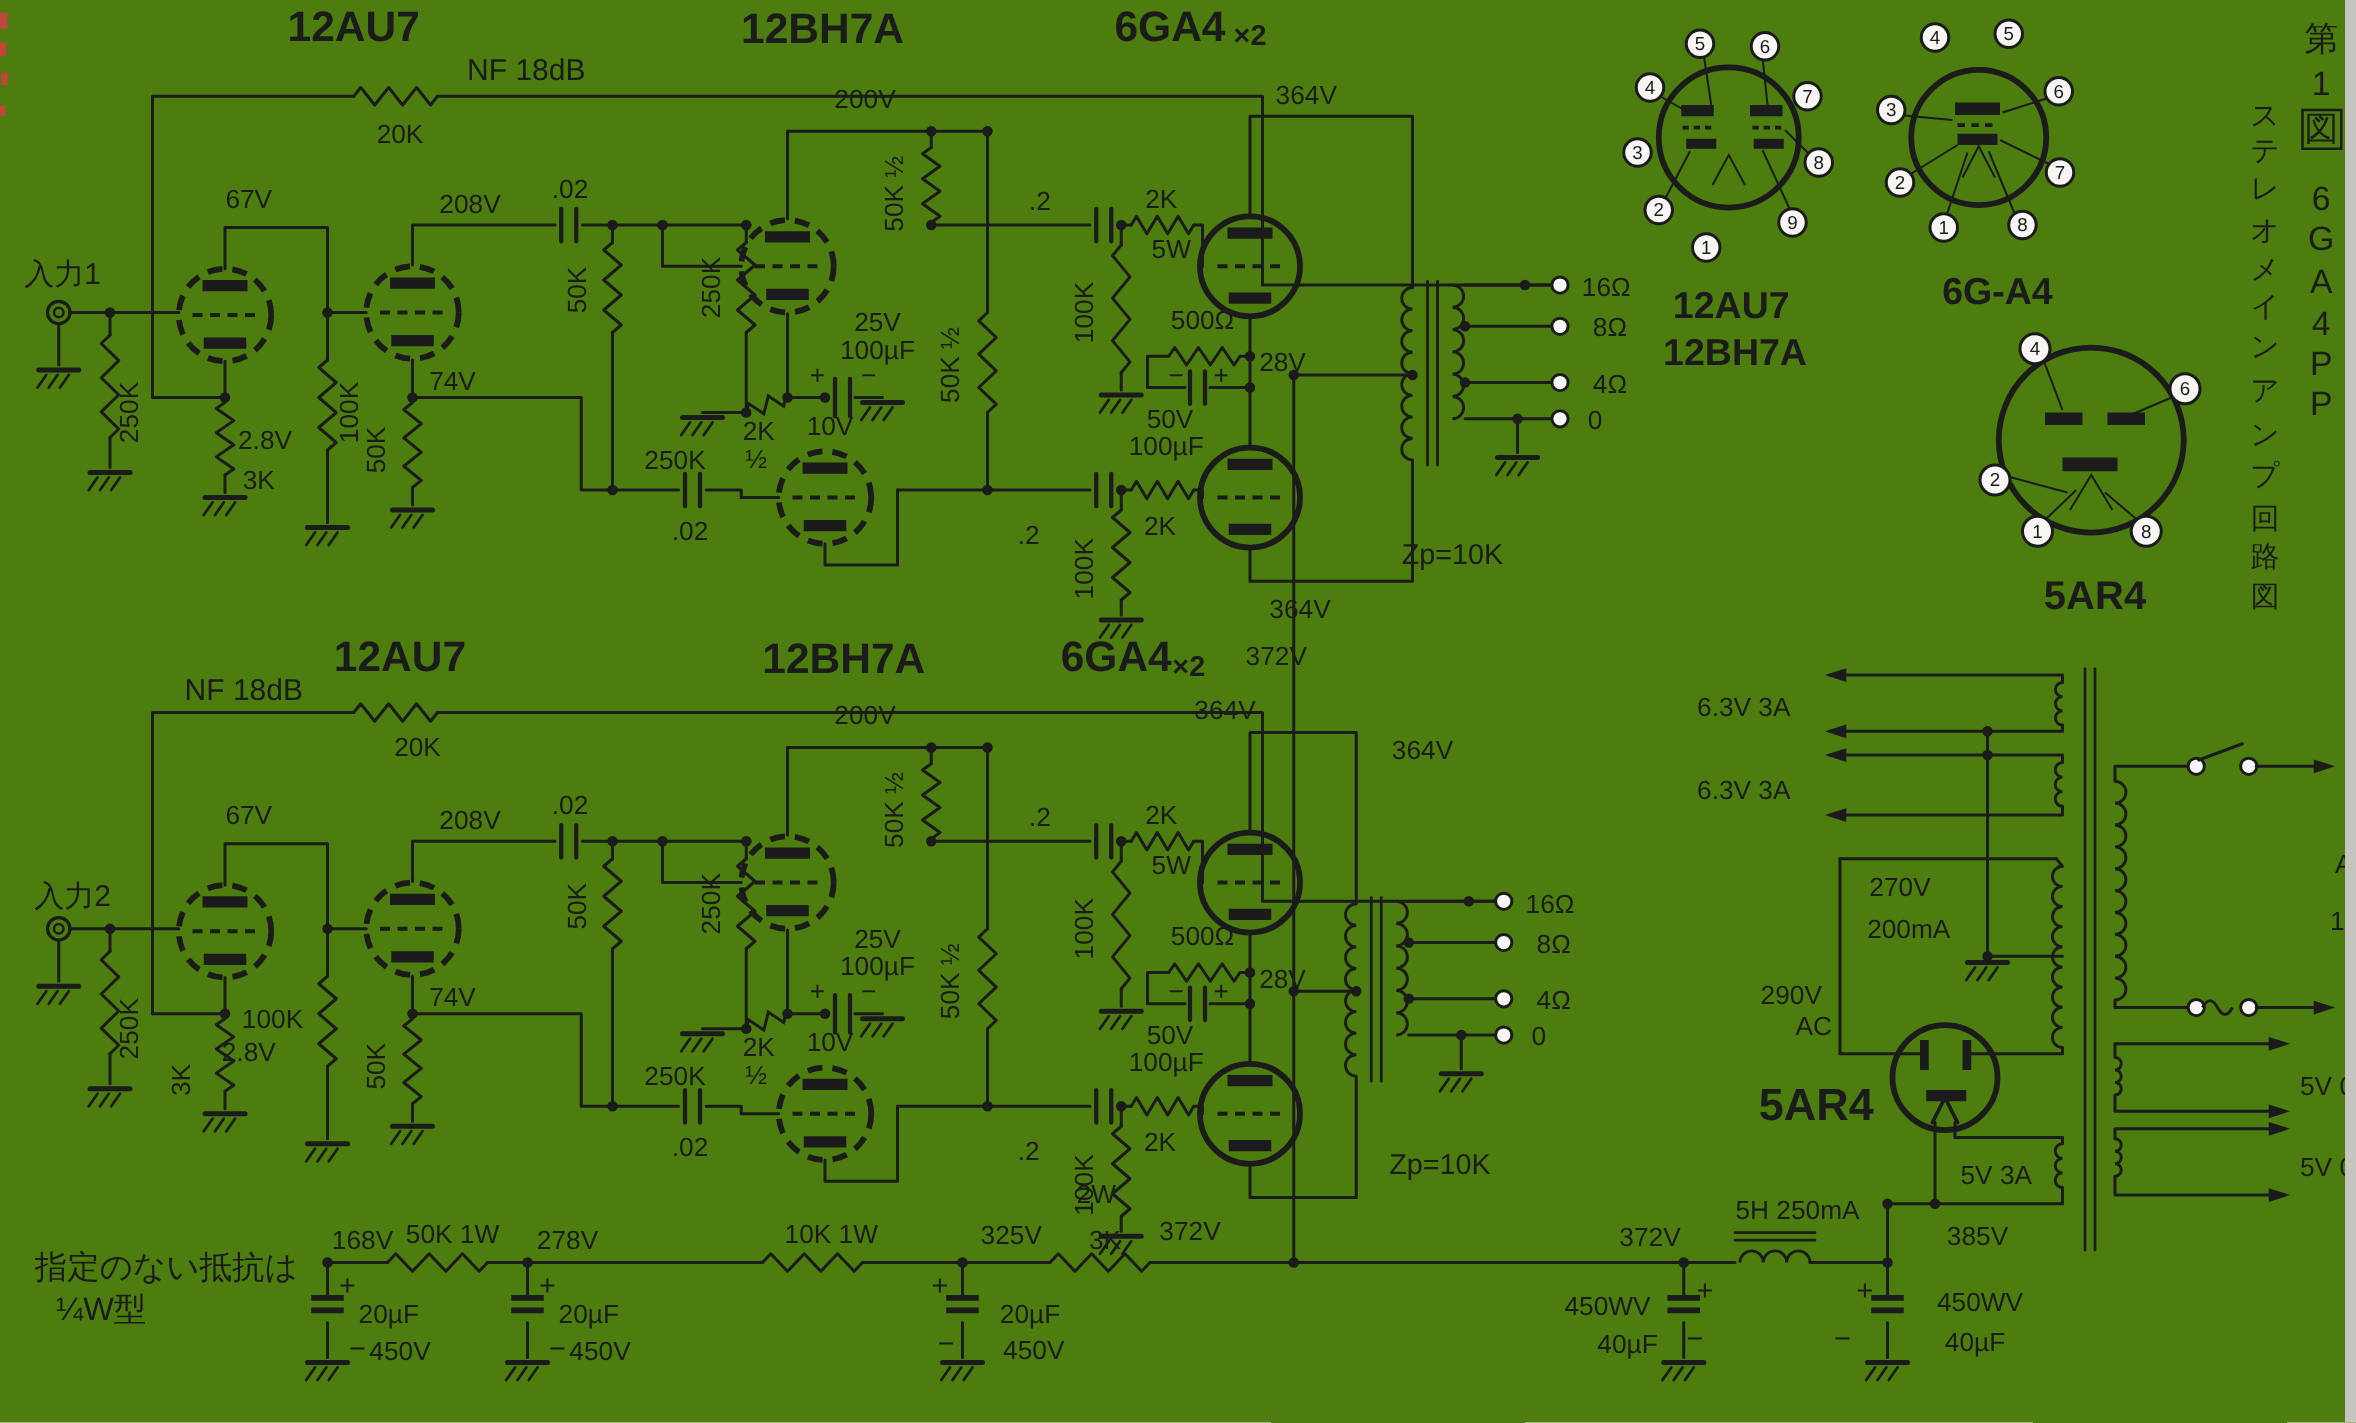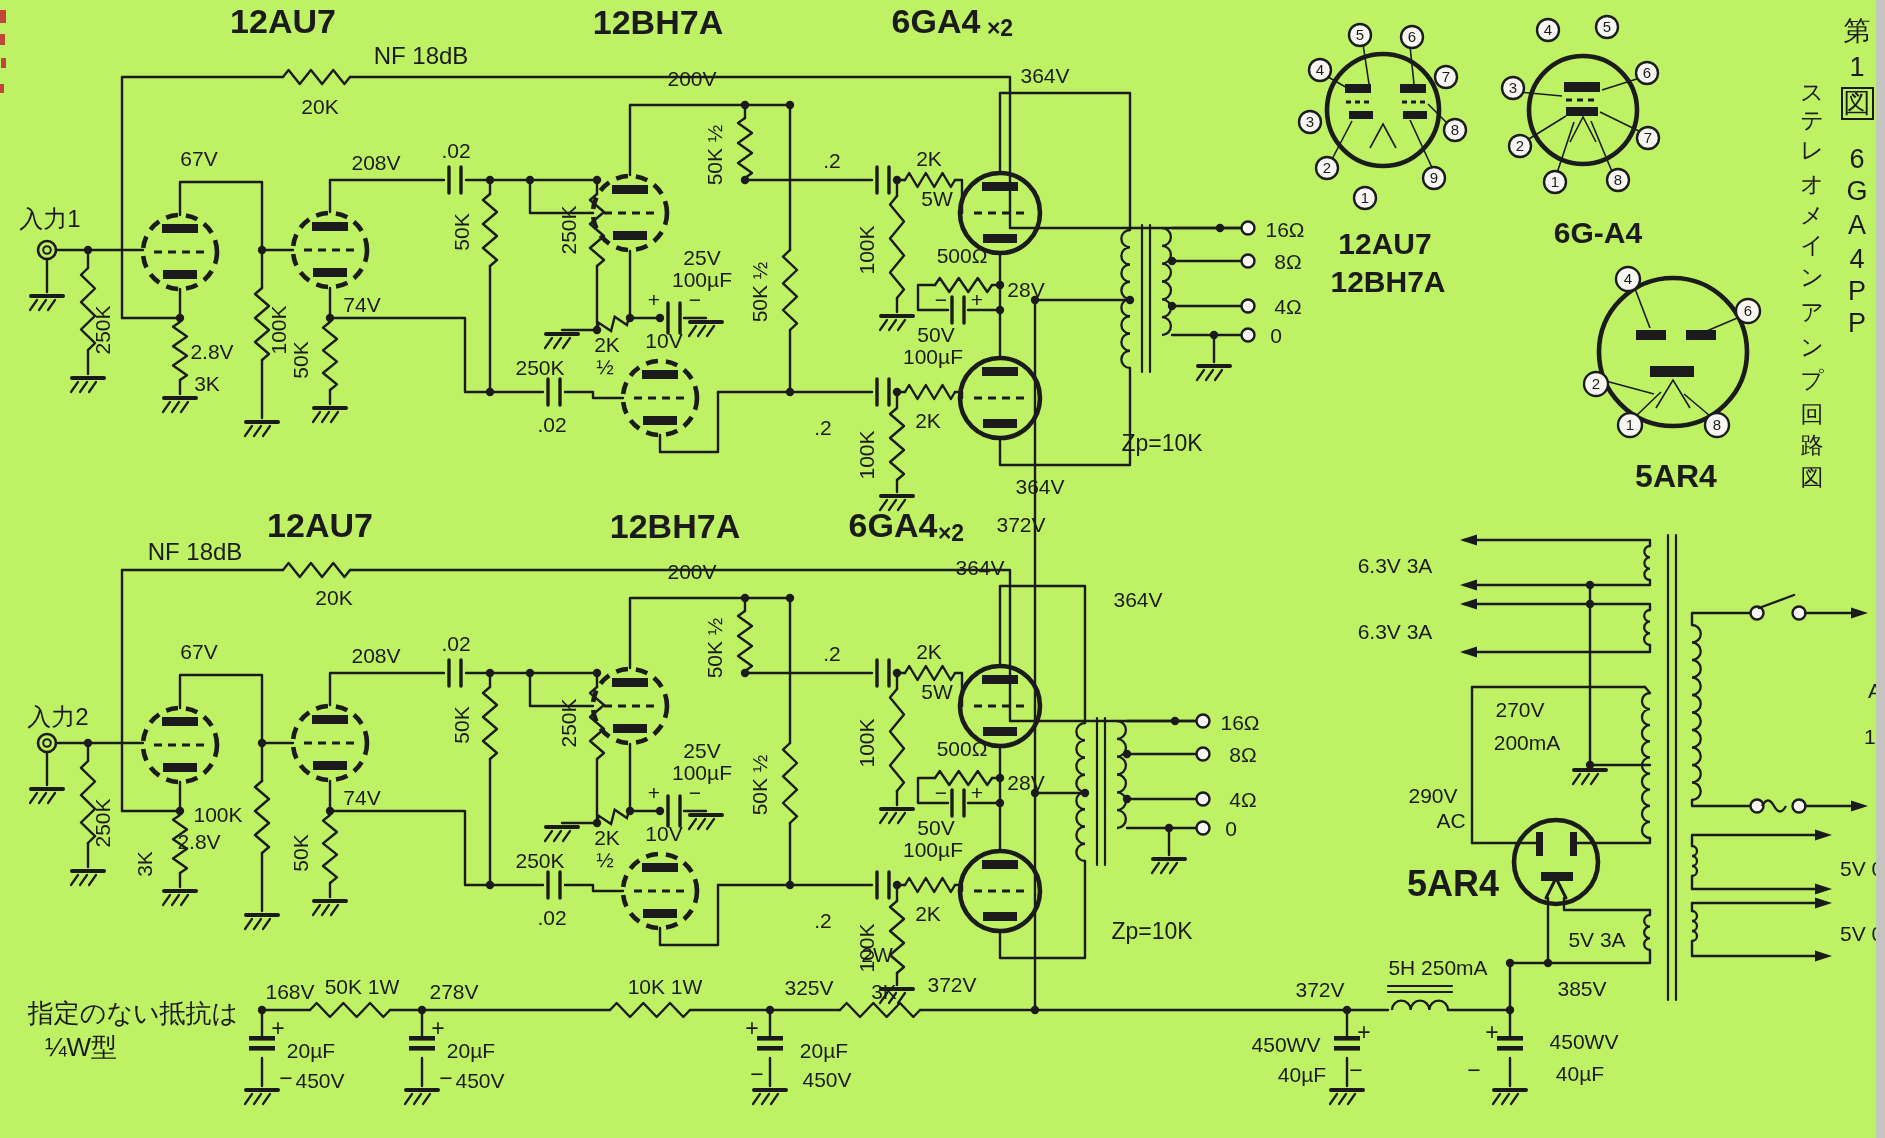--- a/index.html
+++ b/index.html
@@ -1,16 +1,16 @@
 <!DOCTYPE html>
 <html><head>
 <meta charset="utf-8">
 <style>
   html,body{margin:0;padding:0;background:#e8e6e1;}
-  #stage{position:relative;width:1885px;height:1138px;background:#bef264;overflow:hidden;
+  #stage{position:relative;width:1885px;height:1138px;background:#4d7c0f;overflow:hidden;
          font-family:"Liberation Sans","DejaVu Sans",sans-serif;}
   svg text{fill:#1b1b1b;font-family:"Liberation Sans","DejaVu Sans",sans-serif;}
 </style>
 </head>
 <body>
 
 <div id="stage">
 <svg id="cv" width="1885" height="1138" viewBox="0 0 1885 1138">
       <g>
         <polyline points="122,318,122,77,283,77" fill="none" stroke="#1b1b1b" stroke-width="2.4" stroke-linejoin="round" stroke-linecap="round"></polyline>

